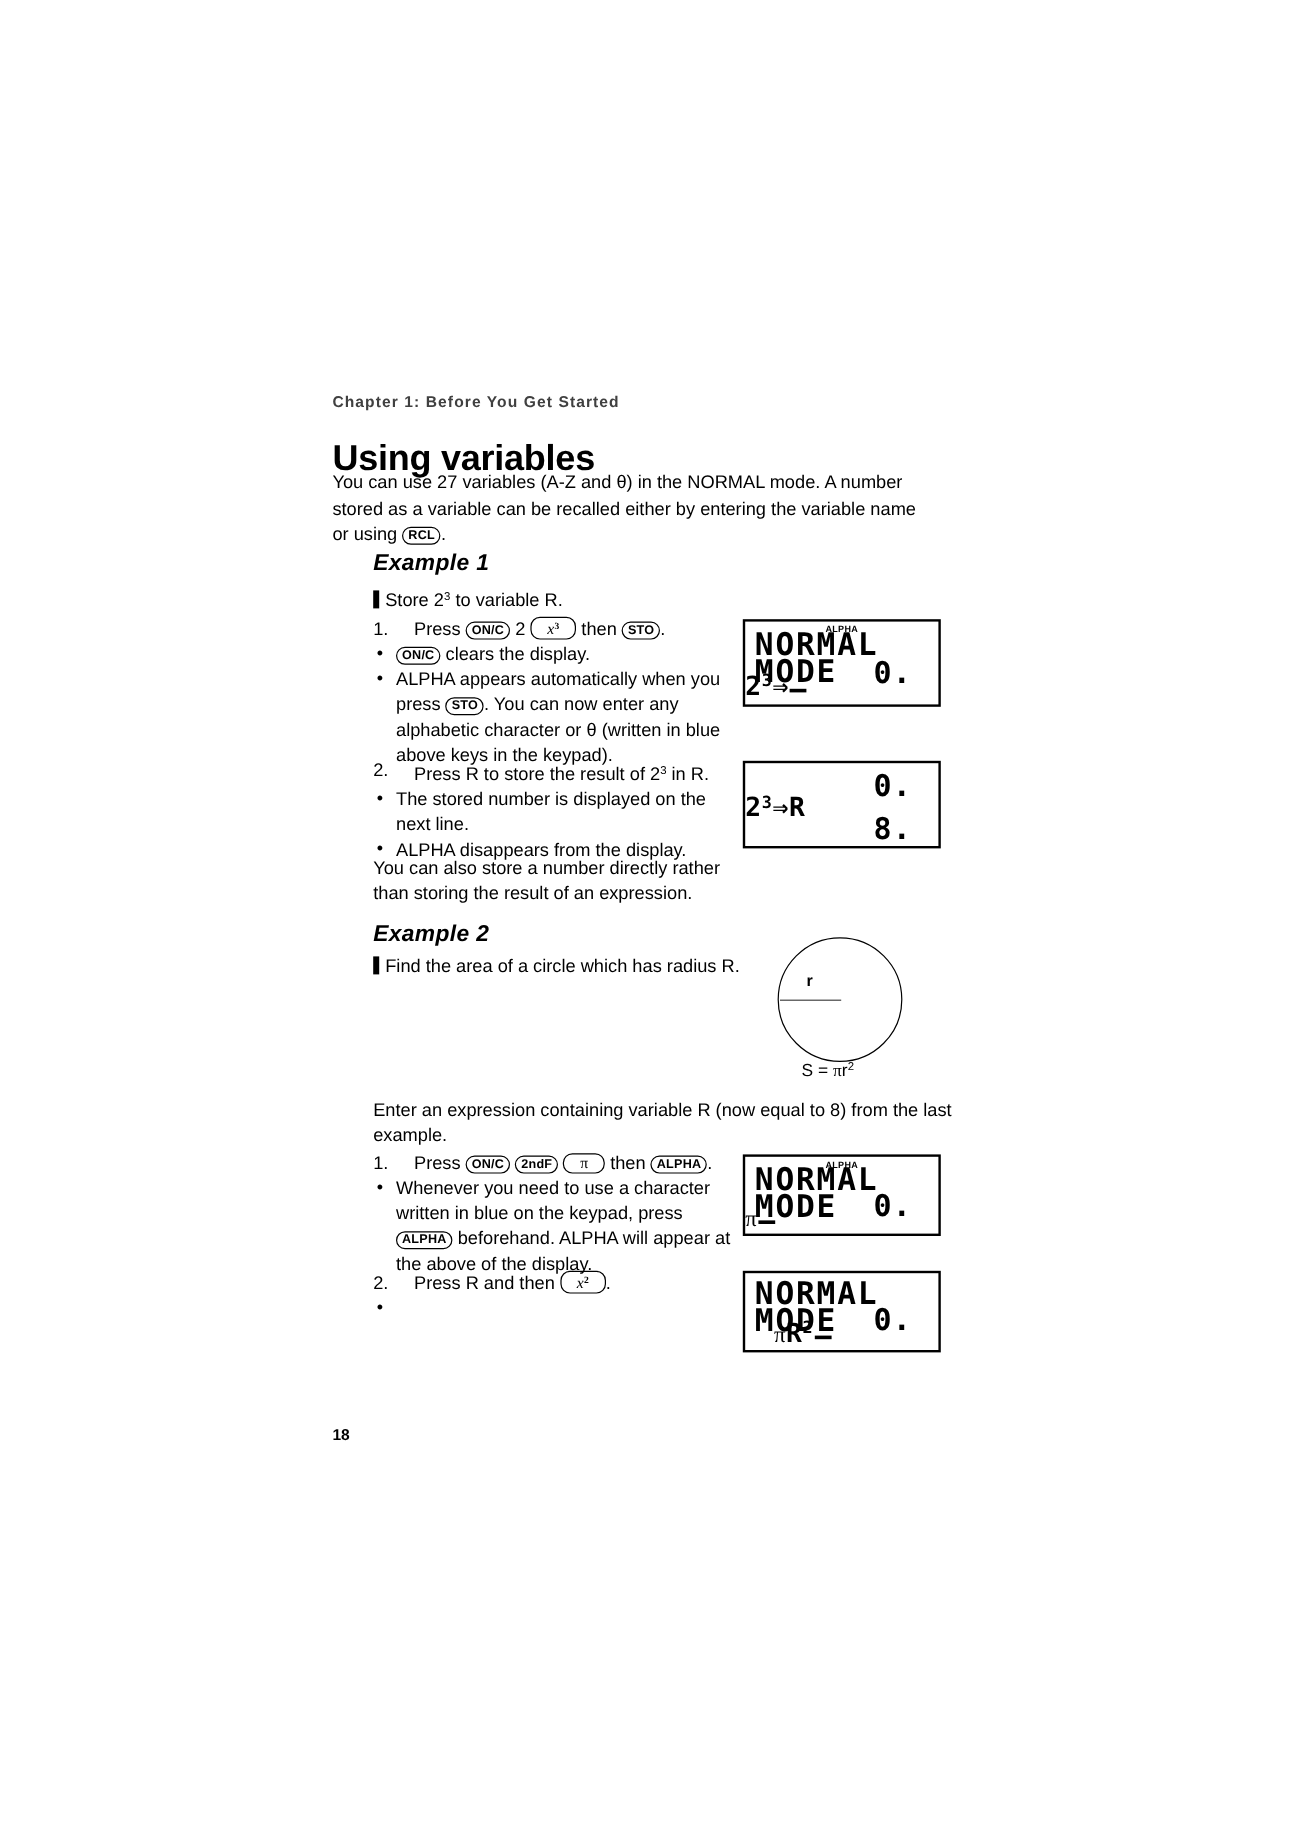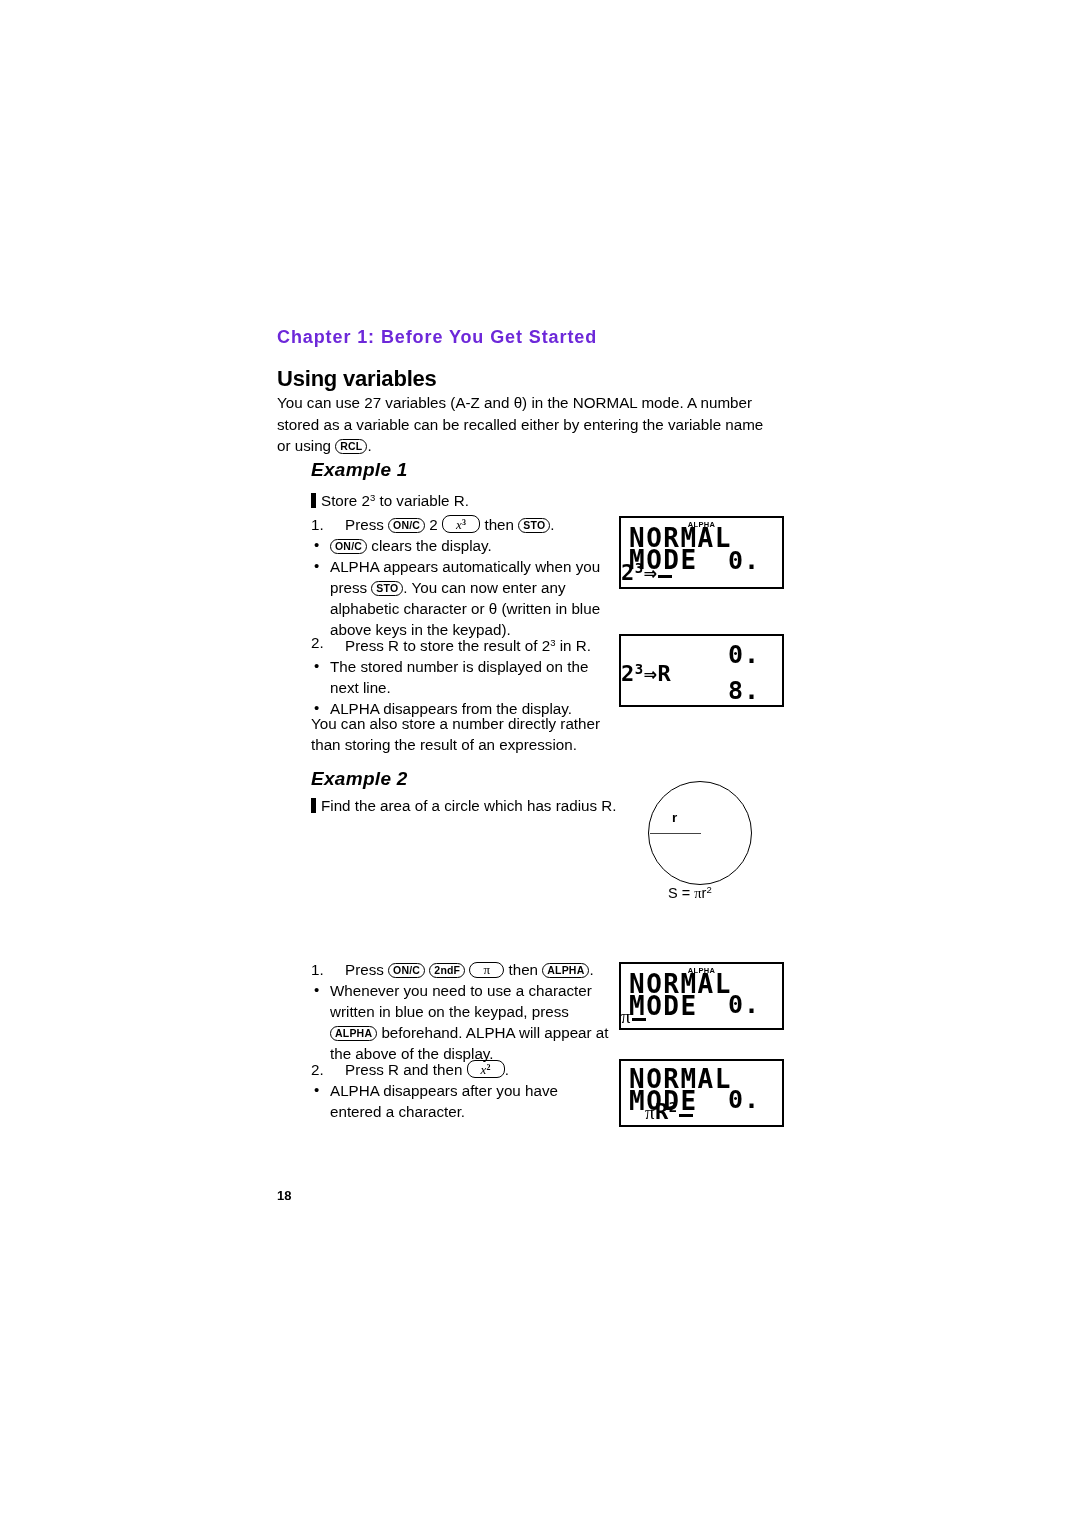--- a/index.html
+++ b/index.html
@@ -21,33 +21,33 @@
     left: 0; top: 0;
     width: 1080px;
     height: 1528px;
   }
 
   
   .chapter-header {
     position: absolute;
     left: 277px;
     top: 327px;
-    font-size: 18px;
+    font-size: 13px;
     font-weight: bold;
     letter-spacing: 0.9px;
-    color: #6d28d9;
+    color: #404040;
     white-space: nowrap;
   }
 
   
   .section-title {
     position: absolute;
     left: 277px;
     top: 366px;
-    font-size: 22px;
+    font-size: 30px;
     font-weight: bold;
     letter-spacing: -0.2px;
     white-space: nowrap;
   }
 
   
   .intro {
     position: absolute;
     left: 277px;
     top: 392px;
@@ -313,40 +313,41 @@
   </div>
 
   <div class="plain-para" style="left:311px; top:713px; width:300px;">You can also store a number directly rather than storing the result of an expression.</div>
 
   <div class="example-title" style="left:311px; top:768px;">Example 2</div>
 
   <div class="task-line" style="left:311px; top:795px;">
     <span class="task-bar"></span><span>Find the area of a circle which has radius R.</span>
   </div>
 
+  <div class="plain-para" style="left:311px; top:915px; width:495px;">Enter an expression containing variable R (now equal to 8) from the last example.</div>
 
   <div class="steps" style="left:311px; top:959px; width:300px;">
     <p class="step-num">
       <span class="num">1.</span><span>Press </span><span class="key">ON/C</span>
       <span class="key">2ndF</span>
       <span class="key wide"><span class="pi">π</span></span>
       <span>then</span>
       <span class="key">ALPHA</span><span>.</span>
     </p>
     <p class="bullet">
       <span class="dot">•</span><span>Whenever you need to use a character written in blue on the keypad, press </span><span class="key">ALPHA</span><span> beforehand. ALPHA will appear at the above of the display.</span>
     </p>
   </div>
 
   <div class="steps" style="left:311px; top:1059px; width:300px;">
     <p class="step-num">
       <span class="num">2.</span><span>Press R and then </span><span class="key wide"><span class="ital">x</span><span class="sup">2</span></span><span>.</span>
     </p>
     <p class="bullet">
-      <span class="dot">•</span><span>ALPHA disappears after you have entered a character.</span>
+      <span class="dot">•</span>
     </p>
   </div>
 
   <div class="lcd" style="left:619px; top:516px; width:165px; height:73px;">
     <div class="alpha-ind">ALPHA</div>
     <div class="mode">NORMAL MODE</div>
     <div class="bignum" style="top:28px;">0.</div>
     <div class="entry" style="top:42px;">
       <span>2</span><span class="sup">3</span><span>⇒</span><span class="cursor"></span>
     </div>

